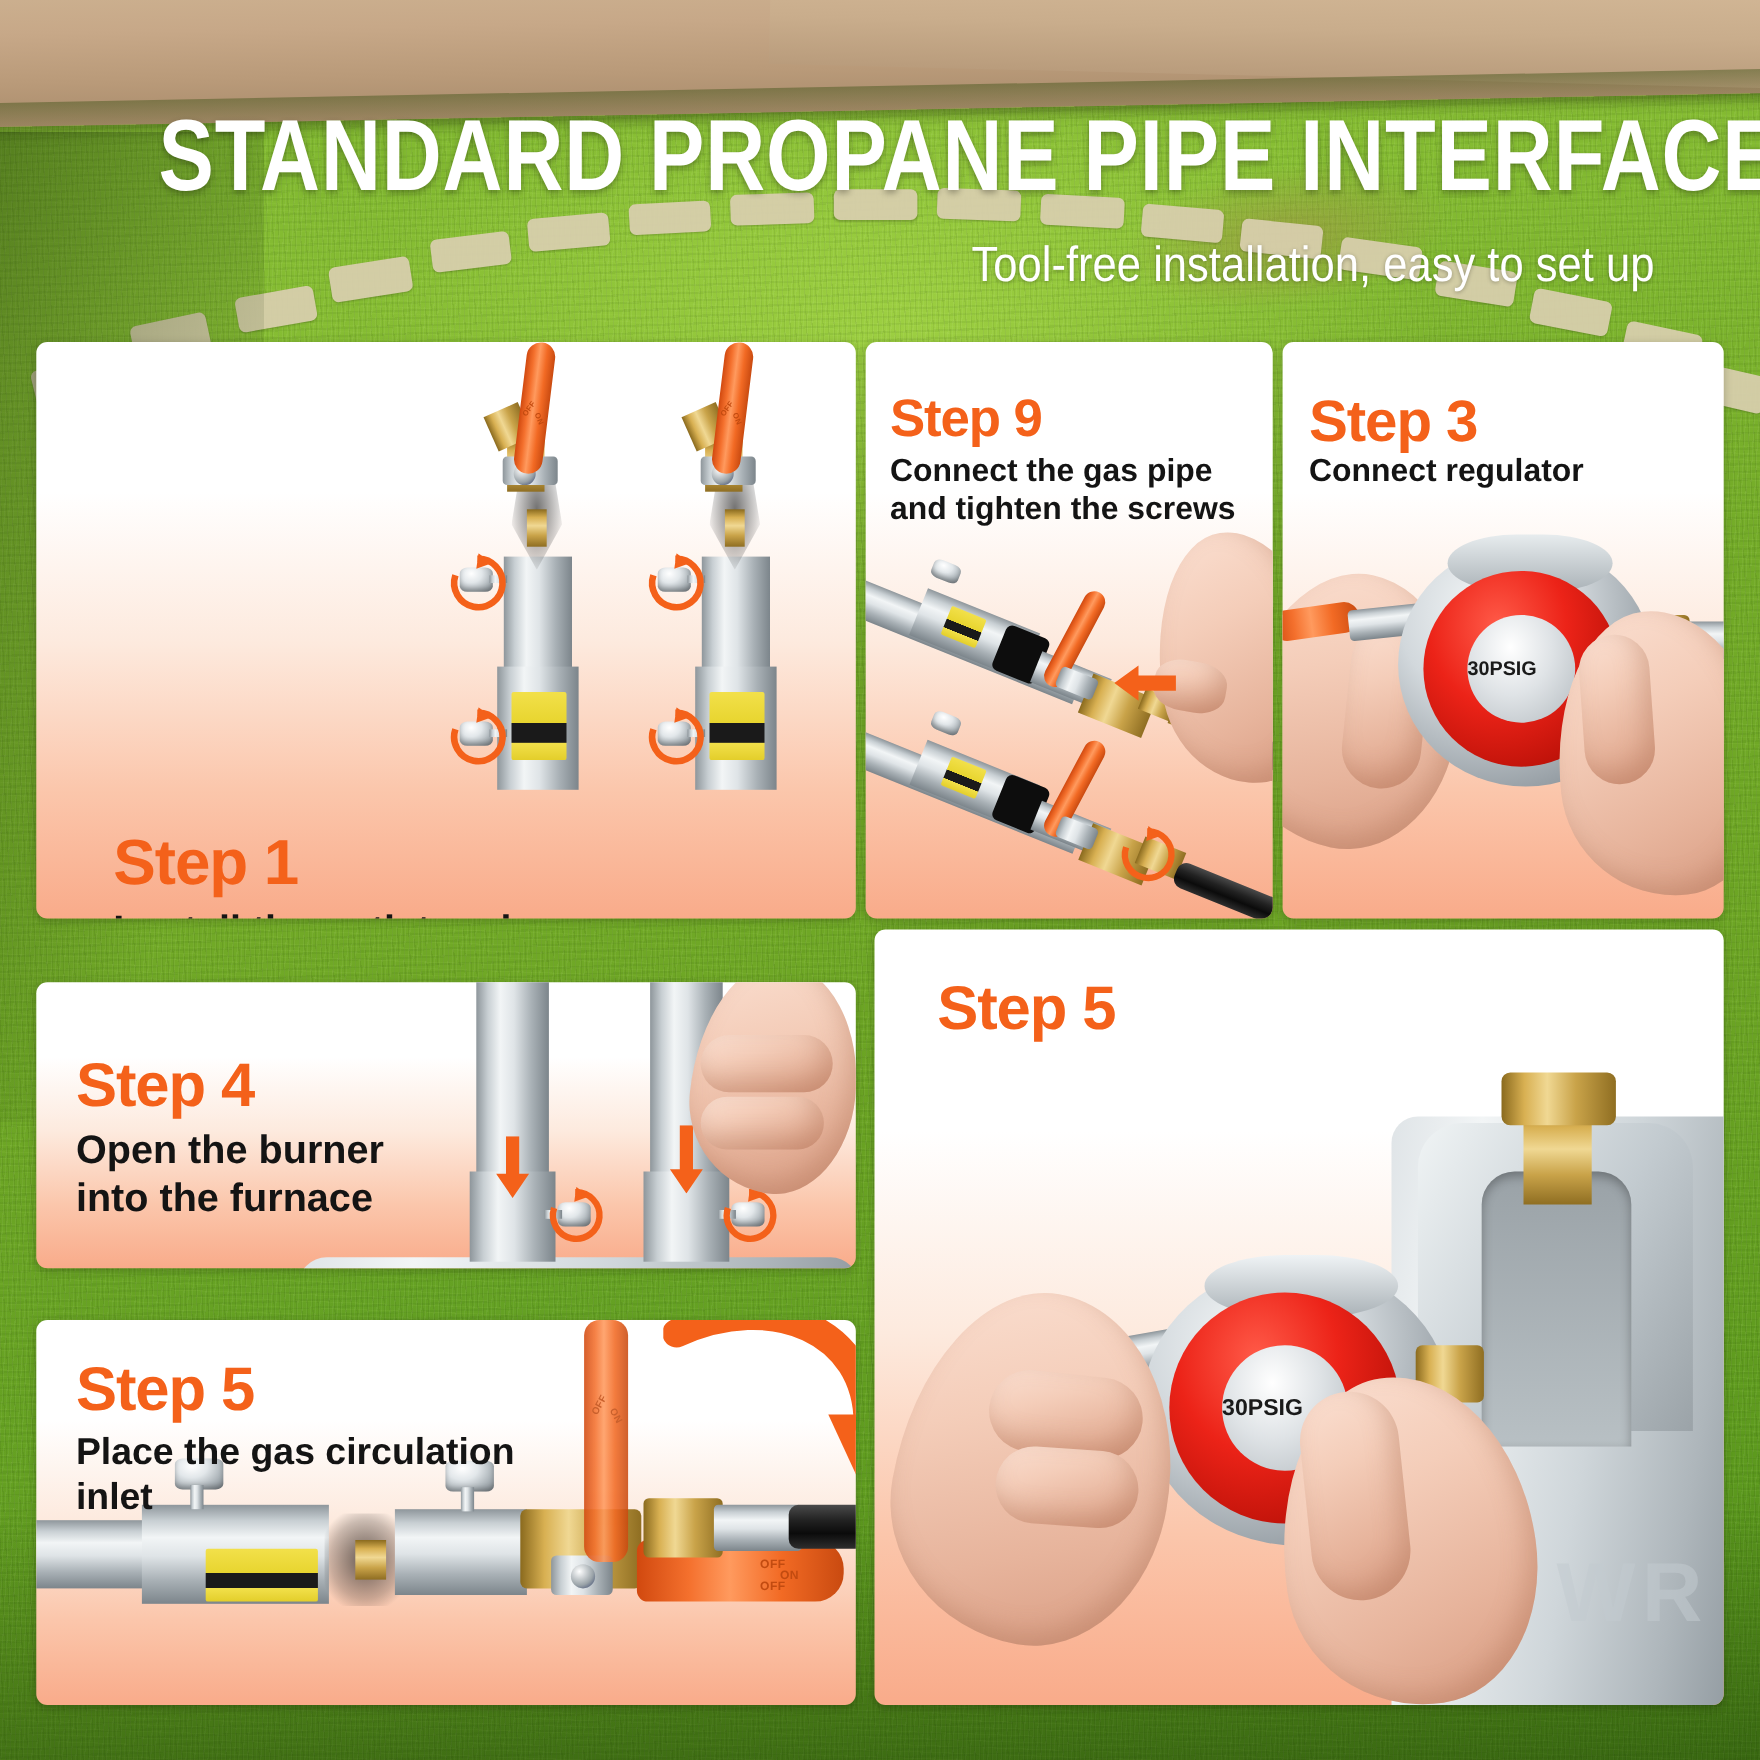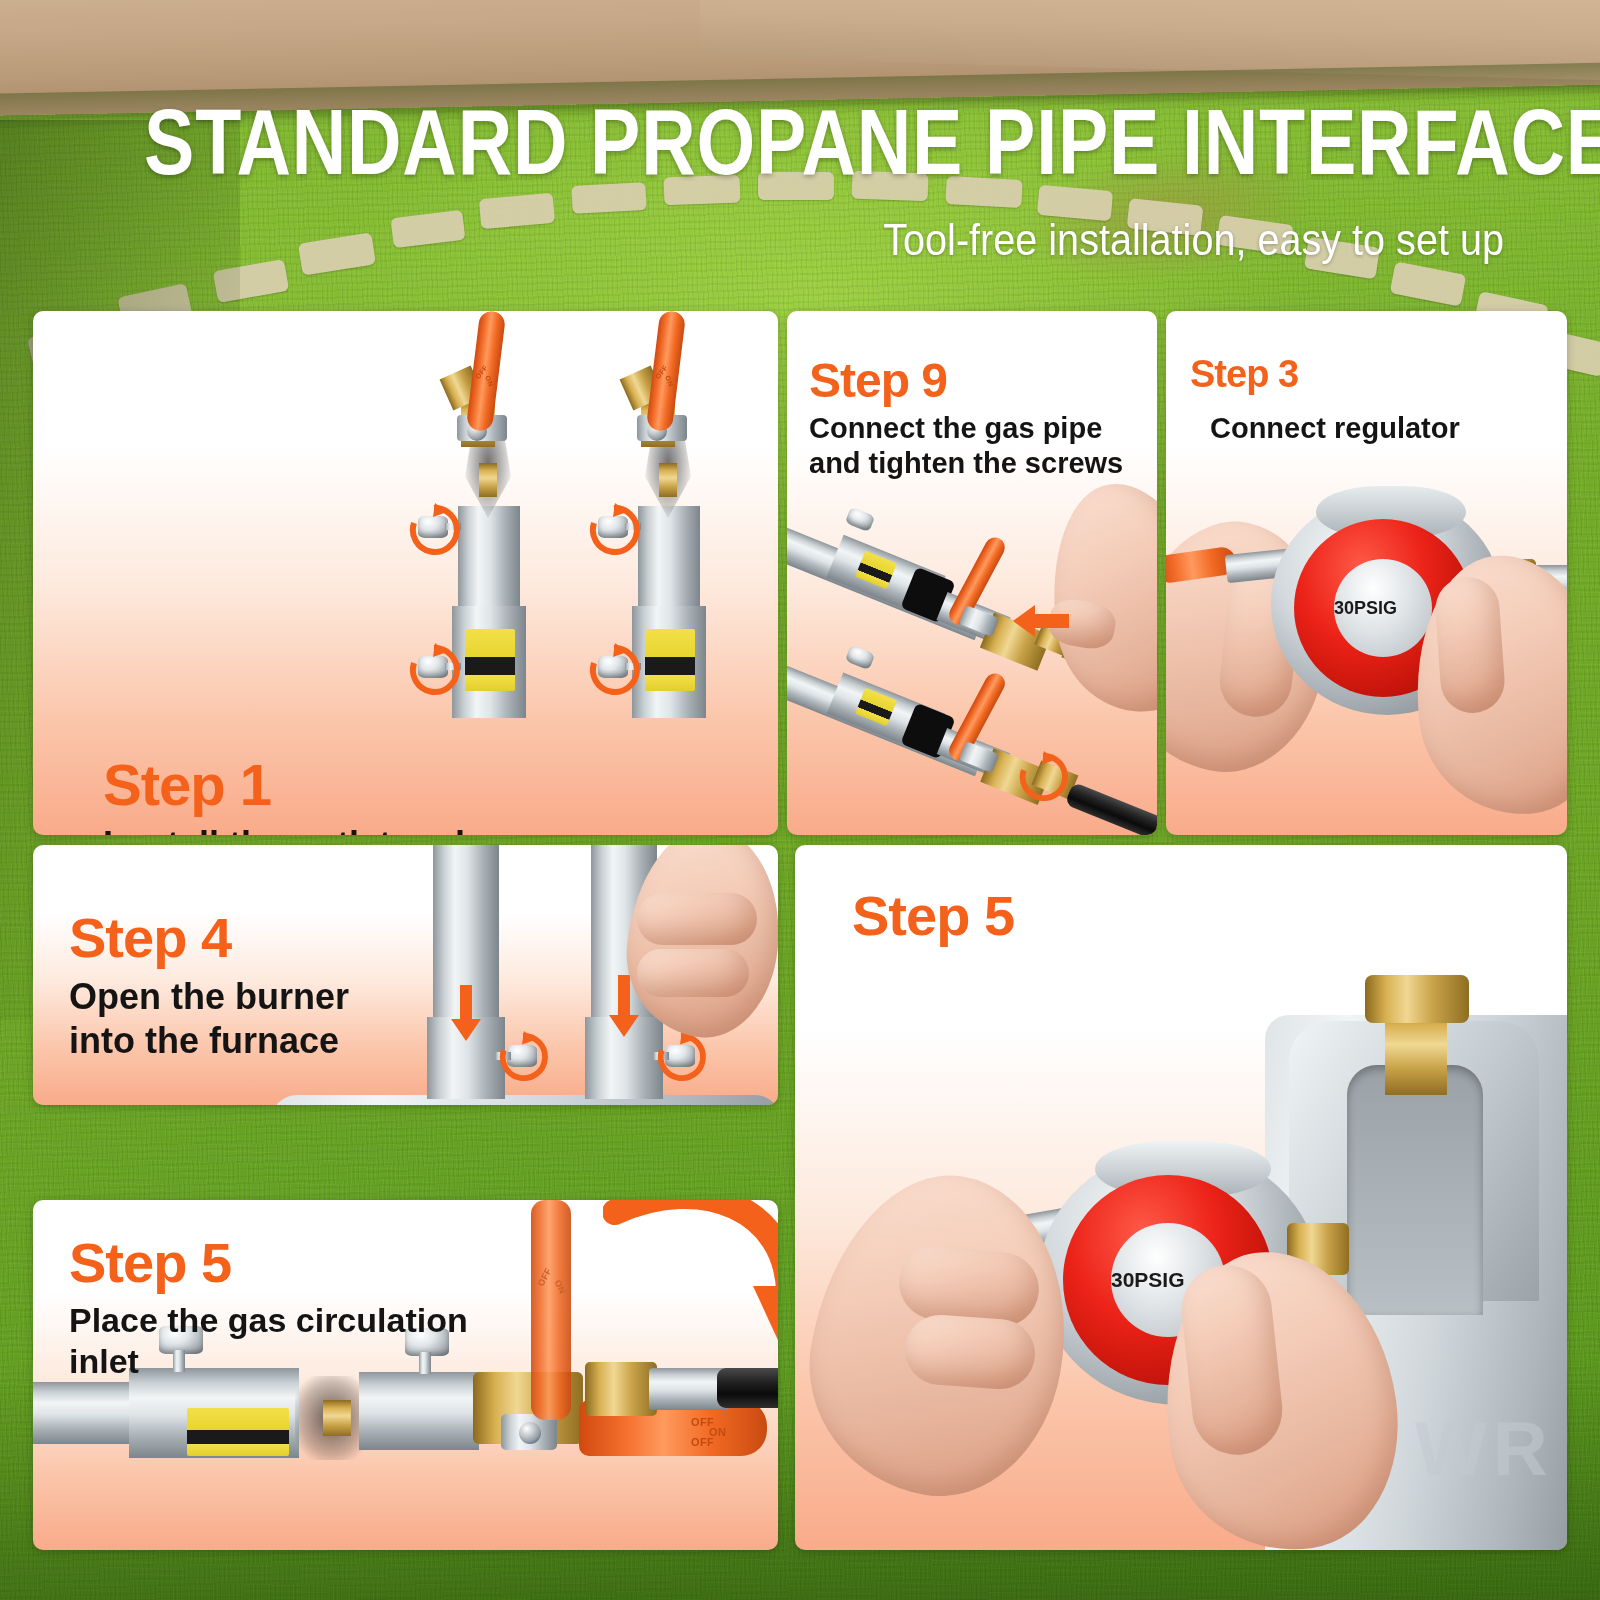--- a/index.html
+++ b/index.html
@@ -88,42 +88,42 @@
 
   
   .panel{
     position:absolute;border-radius:10px;overflow:hidden;
     background:linear-gradient(180deg,#ffffff 0%,#ffffff 26%,#fdeade 52%,#fbc6ab 78%,#f9ab8a 100%);
     box-shadow:0 2px 8px rgba(0,0,0,.22);
   }
   .p1{left:33px;  top:311px;  width:745px;  height:524px;}
   .p2{left:787px; top:311px;  width:370px;  height:524px;}
   .p3{left:1166px;top:311px;  width:401px;  height:524px;}
-  .p4{left:33px;  top:845px;  width:745px;  height:260px;}
+  .p4{left:33px;  top:893px;  width:745px;  height:260px;}
   .p5{left:795px; top:845px;  width:772px;  height:705px;}
   .p6{left:33px;  top:1200px; width:745px;  height:350px;}
 
   .step-label{
     position:absolute;color:#f4611a;font-weight:bold;
     font-family:"Liberation Sans","DejaVu Sans",sans-serif;
     letter-spacing:-1px;white-space:nowrap;z-index:6;
   }
   .step-desc{
     position:absolute;color:#141414;font-weight:bold;
     font-family:"Liberation Sans","DejaVu Sans",sans-serif;
     line-height:1.22;white-space:pre-line;z-index:6;
   }
 
   
   .p1 .step-label{left:70px;top:440px;font-size:58px;}
   .p1 .step-desc {left:70px;top:512px;font-size:36px;}
   .p2 .step-label{left:22px;top:42px;font-size:48px;}
   .p2 .step-desc {left:22px;top:100px;font-size:29px;}
-  .p3 .step-label{left:24px;top:42px;font-size:38px;}
-  .p3 .step-desc {left:24px;top:100px;font-size:29px;margin-left:20px;}
+  .p3 .step-label{left:24px;top:42px;font-size:53px;}
+  .p3 .step-desc {left:24px;top:100px;font-size:29px;}
   .p4 .step-label{left:36px;top:60px;font-size:56px;}
   .p4 .step-desc {left:36px;top:130px;font-size:36px;}
   .p5 .step-label{left:57px;top:38px;font-size:56px;}
   .p5 .step-desc {left:57px;top:108px;font-size:34px;}
   .p6 .step-label{left:36px;top:30px;font-size:56px;}
   .p6 .step-desc {left:36px;top:100px;font-size:34px;}
 
   
   .art{position:absolute;inset:0;z-index:2;}
   .steel{

